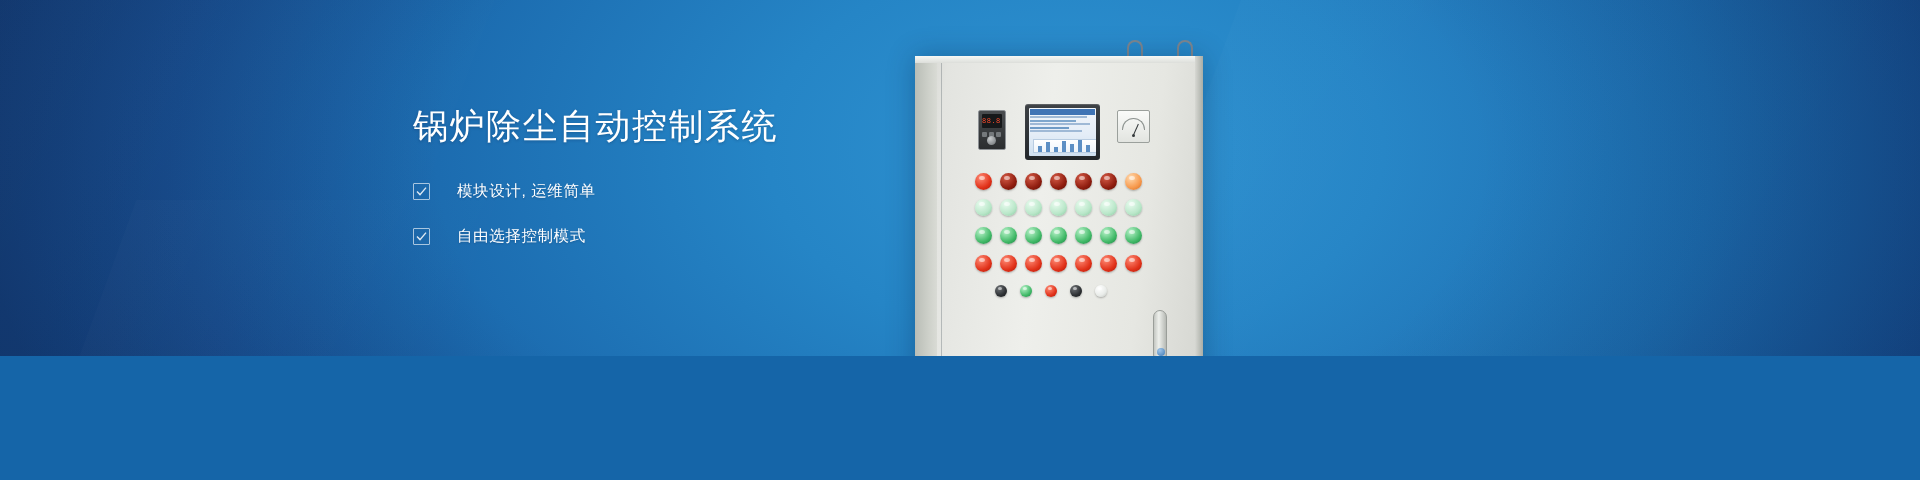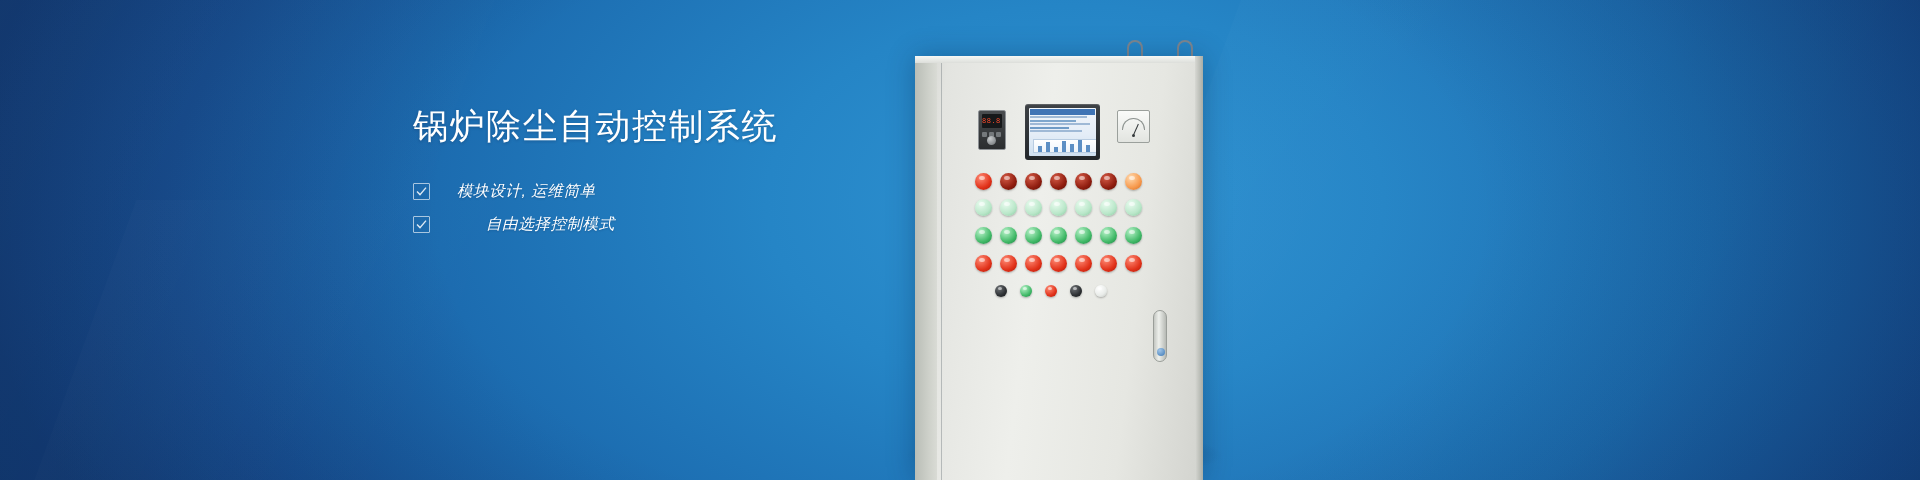--- a/index.html
+++ b/index.html
@@ -3,21 +3,21 @@
 <meta charset="utf-8">
 <style>
   * { margin:0; padding:0; box-sizing:border-box; }
   html,body { width:1920px; height:480px; overflow:hidden; }
   body {
     font-family:"Liberation Sans","DejaVu Sans",sans-serif;
     background:#1565a8;
   }
 
   #banner {
-    position:relative; width:1920px; height:480px; overflow:hidden;
+    position:relative; width:1920px; height:356px; overflow:hidden;
     background:
       radial-gradient(ellipse 1100px 700px at 56% 42%, #2f93d2 0%, #2585c6 28%, #1c6cb0 58%, #174f94 82%, #123f7e 100%),
       linear-gradient(120deg,#10356f 0%,#17529a 30%,#2180c0 60%,#1a62a8 100%);
   }
   
   #banner .streak {
     position:absolute; pointer-events:none;
     background:linear-gradient(100deg, rgba(255,255,255,.05), rgba(255,255,255,0));
     transform:skewX(-20deg);
   }
@@ -37,31 +37,30 @@
   #page-title {
     color:#ffffff; font-size:35px; line-height:1.25; font-weight:400;
     letter-spacing:1.5px; white-space:nowrap;
     text-shadow:0 1px 3px rgba(0,20,50,.25);
   }
 
   #feature-list { margin-top:27px; }
   .feature-row {
     display:flex; align-items:center; height:33px; margin-bottom:0px;
   }
-  .feature-row + .feature-row { margin-top:0px;gap:29px; }
+  .feature-row + .feature-row { margin-top:12px; }
   .chk {
     width:17px; height:17px; flex:0 0 17px;
     border:1px solid rgba(255,255,255,.62);
     border-radius:1px; position:relative; margin-right:27px;
   }
   .chk svg { position:absolute; left:1px; top:1px; }
   .feature-text {
     color:#ffffff; font-size:15.5px; letter-spacing:.6px; white-space:nowrap;
     text-shadow:0 1px 2px rgba(0,20,50,.22);
-    font-style:italic;
   }
 
   #cta-wrap { margin-top:21px; }
   #cta-button {
     display:inline-flex; align-items:center; justify-content:center;
     width:118px; height:34px;
     background:#f0a92c; color:#ffffff;
     font-size:14px; letter-spacing:.6px;
     border:none; cursor:pointer; border-radius:1px;
     box-shadow:0 1px 3px rgba(0,20,50,.18);

